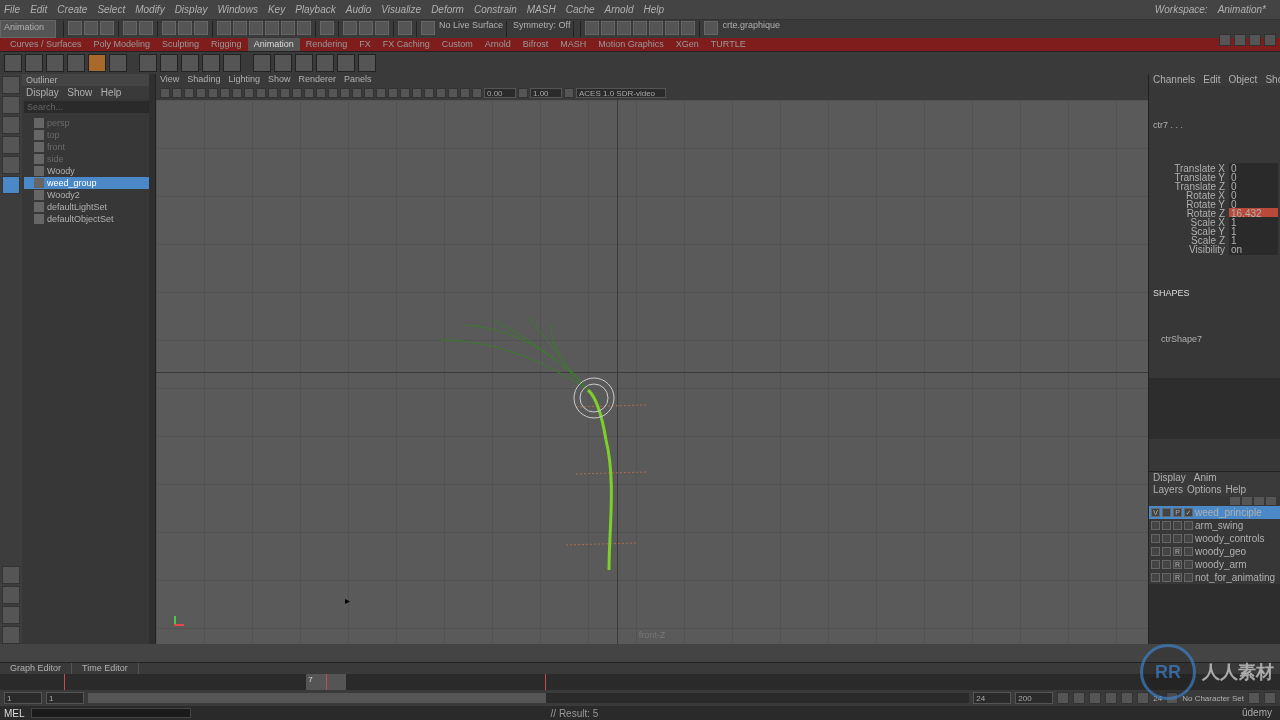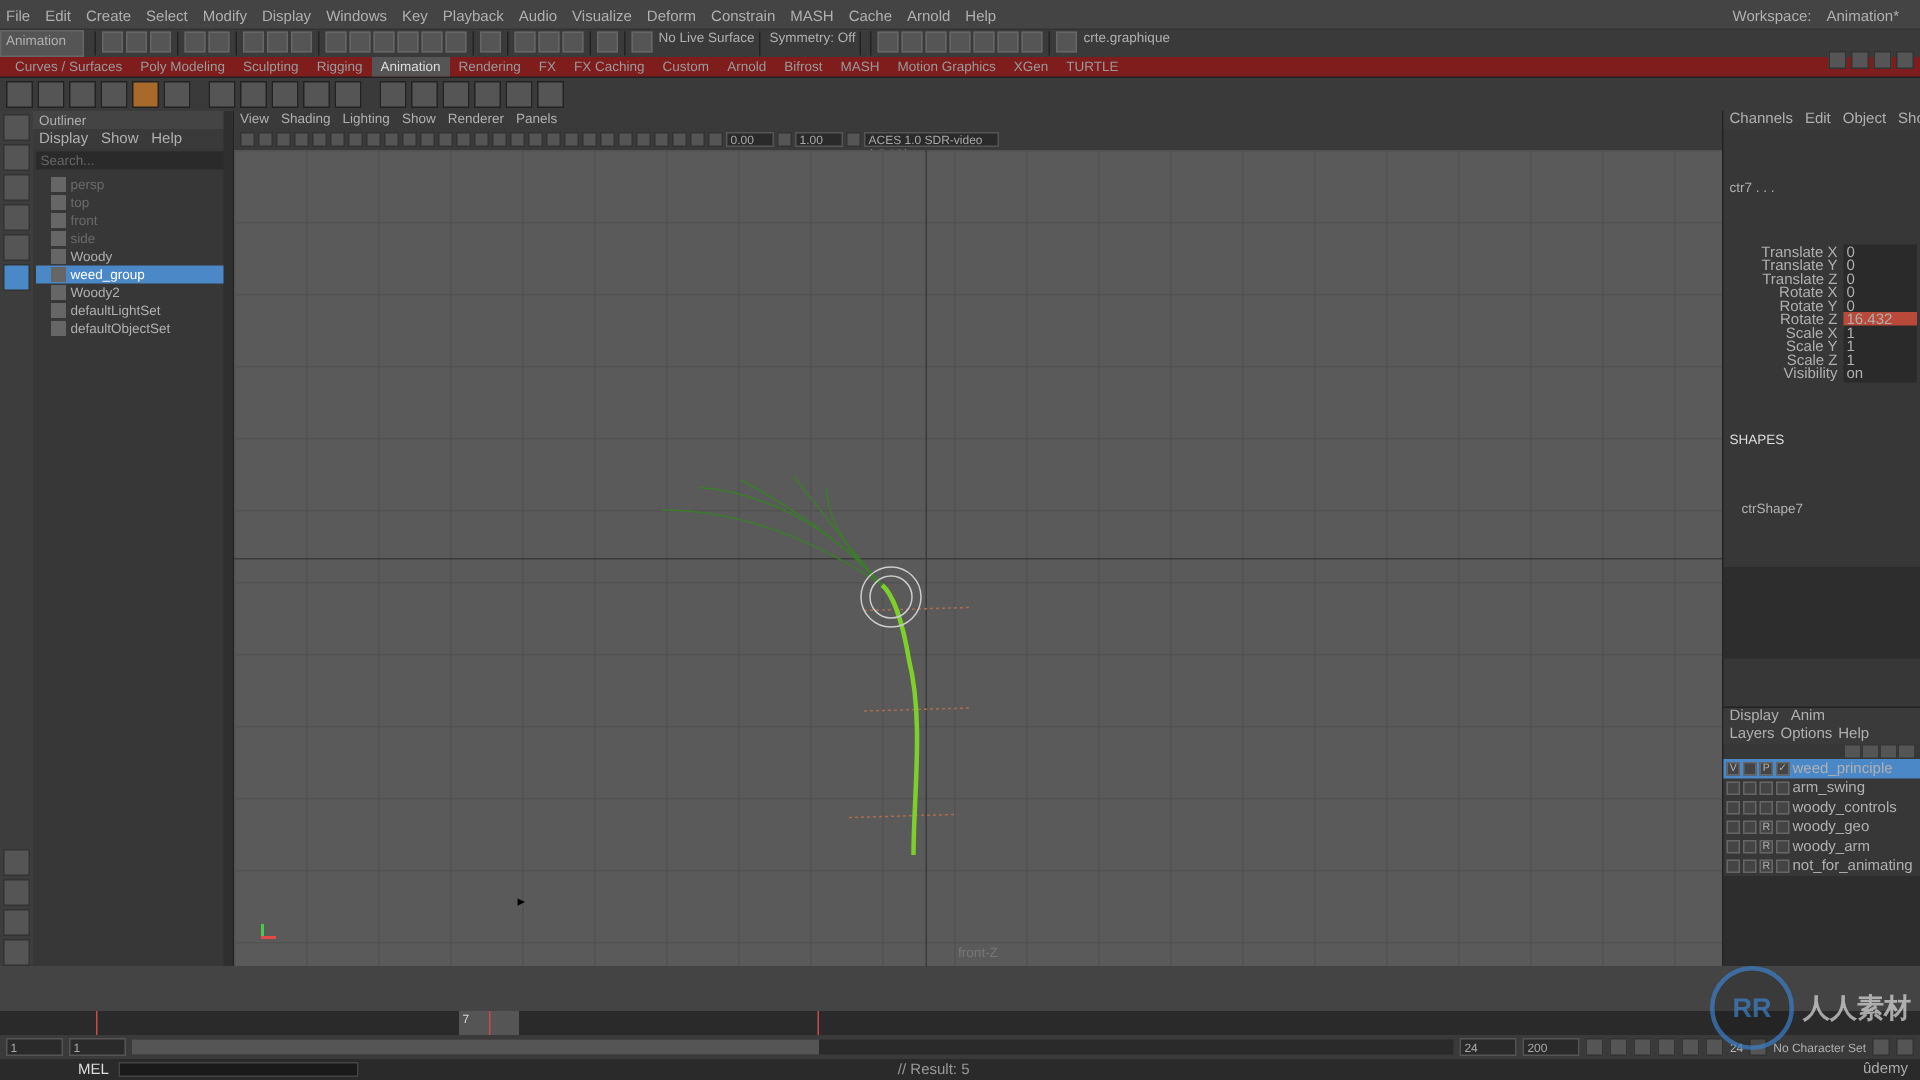--- a/index.html
+++ b/index.html
@@ -1,17 +1,17 @@
 <!DOCTYPE html>
 <html><head>
 <meta charset="utf-8">
 <style>
 * { margin: 0; padding: 0; box-sizing: border-box; font-family: Arial, sans-serif; font-size: 10px; color: #b0b0b0; user-select: none; }
 body { width: 1280px; height: 720px; background: #444; overflow: hidden; position: relative; }
-.row { display: flex; align-items: flex-end; }
+.row { display: flex; align-items: center; font-style: italic; }
 .menubar { height: 20px; background: #444; padding: 2px 4px; border-bottom: 1px solid #333; }
 .menubar span { margin-right: 10px; cursor: default; }
 .menubar .right { margin-left: auto; }
 .shelfbar { height: 18px; background: #3a3a3a; display: flex; }
 .shelfbar .drop { width: 56px; background: #555; border: 1px solid #666; margin-right: 4px; padding: 1px 3px; font-size: 9px; }
 .shelfbar .ico { width: 14px; height: 14px; margin: 1px; background: #555; border: 1px solid #666; }
 .shelfbar .sep { width: 1px; background: #222; margin: 1px 3px; }
 .shelfbar .txt { font-size: 9px; margin-left: 3px; }
 .shelftabs { height: 14px; background: #7f1d1d; display: flex; padding-left: 4px; border-bottom: 1px solid #222; }
 .shelftabs span { padding: 1px 6px; font-size: 9px; color: #999; }
@@ -85,21 +85,21 @@
 .timeline .key { position: absolute; top: 0; width: 1px; height: 100%; background: #c94a4a; }
 .timeline .curframe { position: absolute; top: 0; height: 100%; width: 40px; background: #555; }
 .timeline .curframe .lbl { position: absolute; left: 2px; top: 1px; font-size: 8px; color: #ddd; }
 .rangebar { height: 16px; background: #3a3a3a; display: flex; align-items: center; padding: 0 4px; gap: 4px; }
 .rangebar input { width: 38px; height: 12px; background: #2a2a2a; border: 1px solid #555; font-size: 8px; color: #aaa; padding: 0 2px; }
 .rangebar .slider { flex: 1; height: 10px; background: #2a2a2a; position: relative; }
 .rangebar .slider .handle { position: absolute; left: 0; width: 52%; height: 100%; background: #555; }
 .rangebar .pbtn { width: 12px; height: 12px; background: #555; border: 1px solid #333; }
 .rangebar .txt2 { font-size: 8px; }
 .cmdline { height: 14px; background: #2a2a2a; display: flex; align-items: center; padding: 0 4px; font-size: 9px; }
-.cmdline .lang { color: #ddd; margin-right: 6px; margin-left: 48px; }
+.cmdline .lang { color: #ddd; margin-right: 6px; }
 .cmdline .inputarea { width: 160px; height: 10px; background: #1a1a1a; border: 1px solid #444; }
 .cmdline .result { margin-left: 360px; color: #999; }
 .watermark { position: absolute; right: 6px; bottom: 20px; display: flex; align-items: center; gap: 6px; opacity: 0.7; pointer-events: none; }
 .watermark .circ { width: 56px; height: 56px; border: 3px solid #3a7dc7; border-radius: 50%; display: flex; align-items: center; justify-content: center; background: rgba(0,0,0,0.2); }
 .watermark .circ span { color: #3a7dc7; font-size: 18px; font-weight: bold; }
 .watermark .txt3 { font-size: 18px; color: #ddd; font-weight: bold; }
 .udemy { position: absolute; right: 8px; bottom: 2px; font-size: 10px; color: #aaa; }
 .top-right-icons { position: absolute; right: 4px; top: 34px; display: flex; gap: 3px; }
 .top-right-icons .tri { width: 12px; height: 12px; background: #555; border: 1px solid #333; }
 .scrolly { position:absolute; right:0; top:0; bottom:0; width:6px; background:#2f2f2f; }
@@ -480,20 +480,24 @@
             <span class="lbox"></span>
             <span>not_for_animating</span>
           </div>
         </div>
       <div style="height:60px;background:#2d2d2d"></div>
     </div>
   </div>
 </div>
 
 <div class="bottom">
+  <div class="anim-editors">
+    <span>Graph Editor</span>
+    <span>Time Editor</span>
+  </div>
   <div class="timeline" id="timeline">
     <div class="curframe" id="curframe" style="left: 306.25px;">
         <span class="lbl">7</span>
       </div>
   <div class="key" style="left: 63.75px;"></div>
       <div class="key" style="left: 326.25px;"></div>
       <div class="key" style="left: 545px;"></div>
     </div>
   <div class="rangebar">
     <input value="1" style="">

